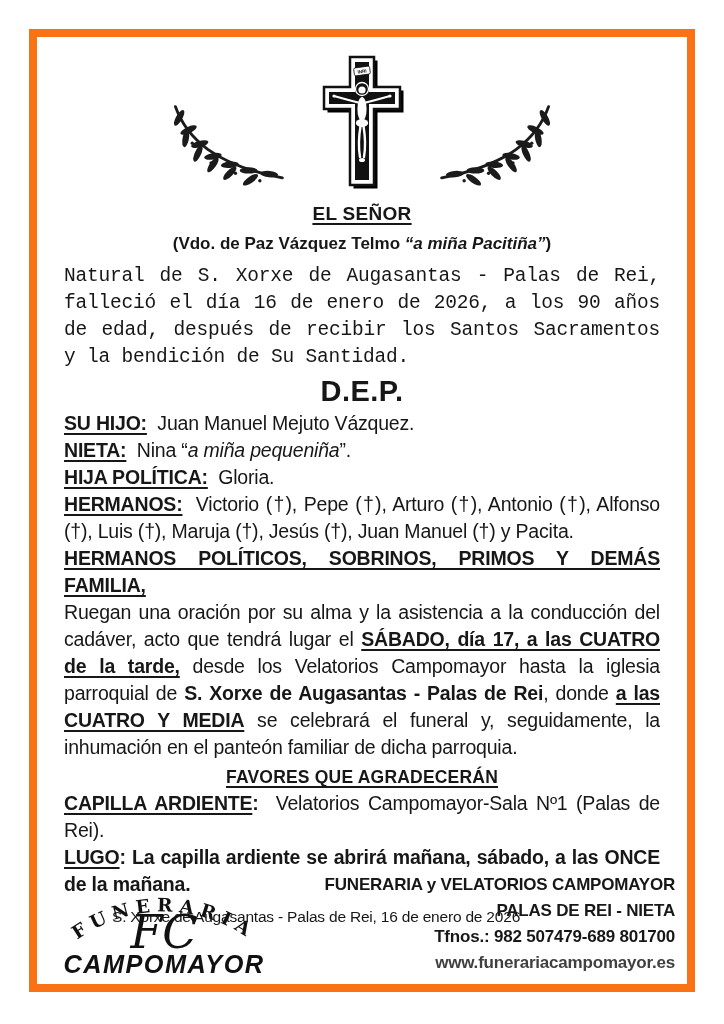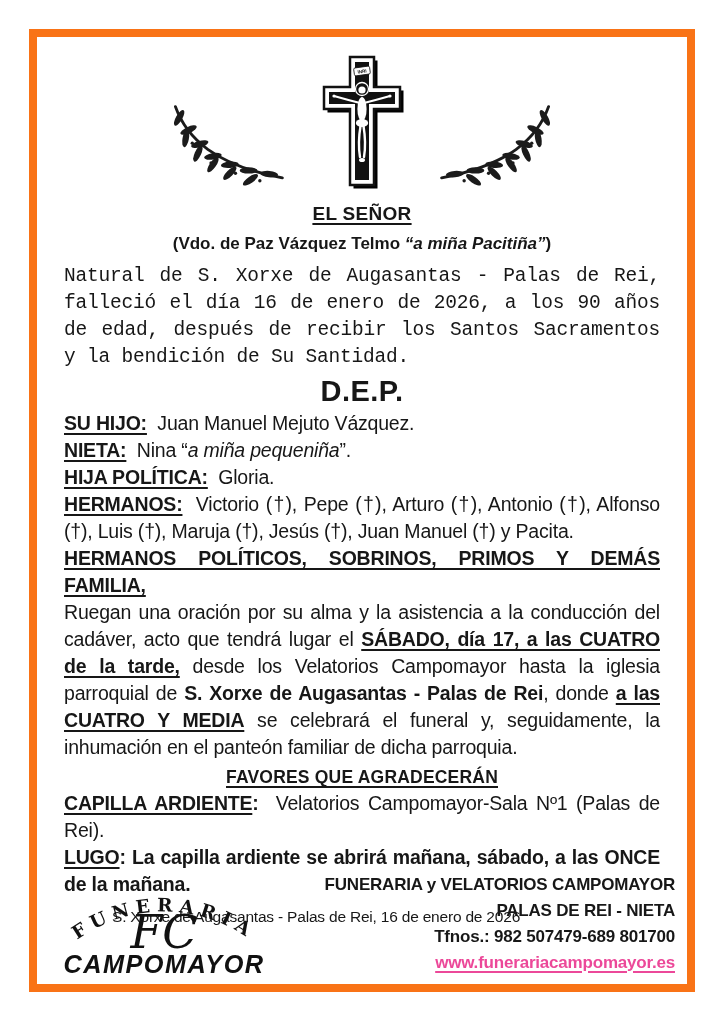--- a/index.html
+++ b/index.html
@@ -20,21 +20,21 @@
   .name{margin:4px 0 0;font-size:33px;font-weight:bold;white-space:pre-wrap;letter-spacing:.4px;line-height:40px;}
   .subtitle{margin-top:4px;font-size:17px;line-height:29px;}
   .bodytext{font-size:19.5px;line-height:27px;letter-spacing:-.2px;}
   .intro{margin:5px 0 0;text-align:justify;font-family:Liberation Mono, monospace;}
   .dep{margin:4px 0 2px;font-size:29px;font-weight:bold;text-align:center;letter-spacing:.5px;}
   .line{text-align:justify;}
   .favors{text-align:center;margin:6px 0 2px;font-size:17.5px;font-weight:bold;letter-spacing:.2px;}
   .dateline{margin-top:10px;font-size:15.5px;letter-spacing:-.2px;margin-left:48px;}
   .footer{position:absolute;left:15px;right:12px;bottom:8px;display:flex;justify-content:space-between;align-items:flex-end;}
   .company{text-align:right;font-size:17px;font-weight:bold;line-height:26px;letter-spacing:-.2px;}
-  .website{color:#ec4899;text-decoration:underline;text-decoration-thickness:2px;text-underline-offset:3px;cursor:pointer;}
+  .website{color:#404040;text-decoration-thickness:2px;text-underline-offset:3px;cursor:pointer;}
   .b{font-weight:bold;}
   .i{font-style:italic;}
   .u{text-decoration:underline;text-decoration-thickness:2px;text-underline-offset:3px;}
 </style>
 </head>
 <body>
 
 <div class="sheet">
   <div class="frame">
 

